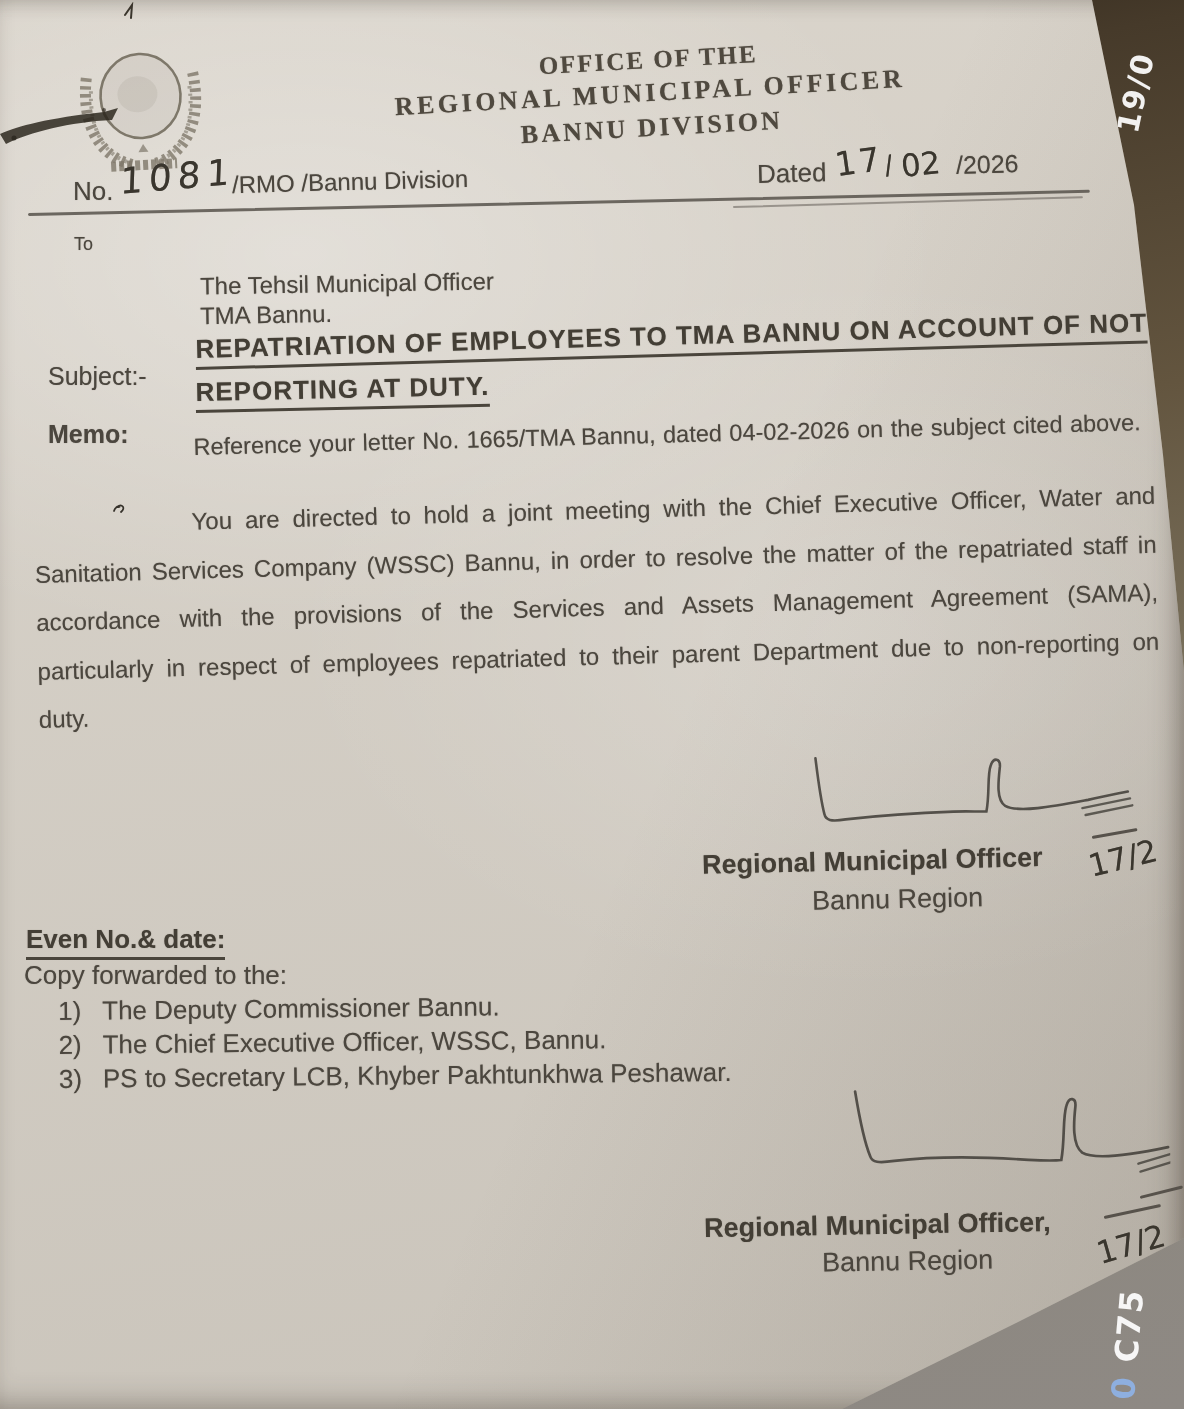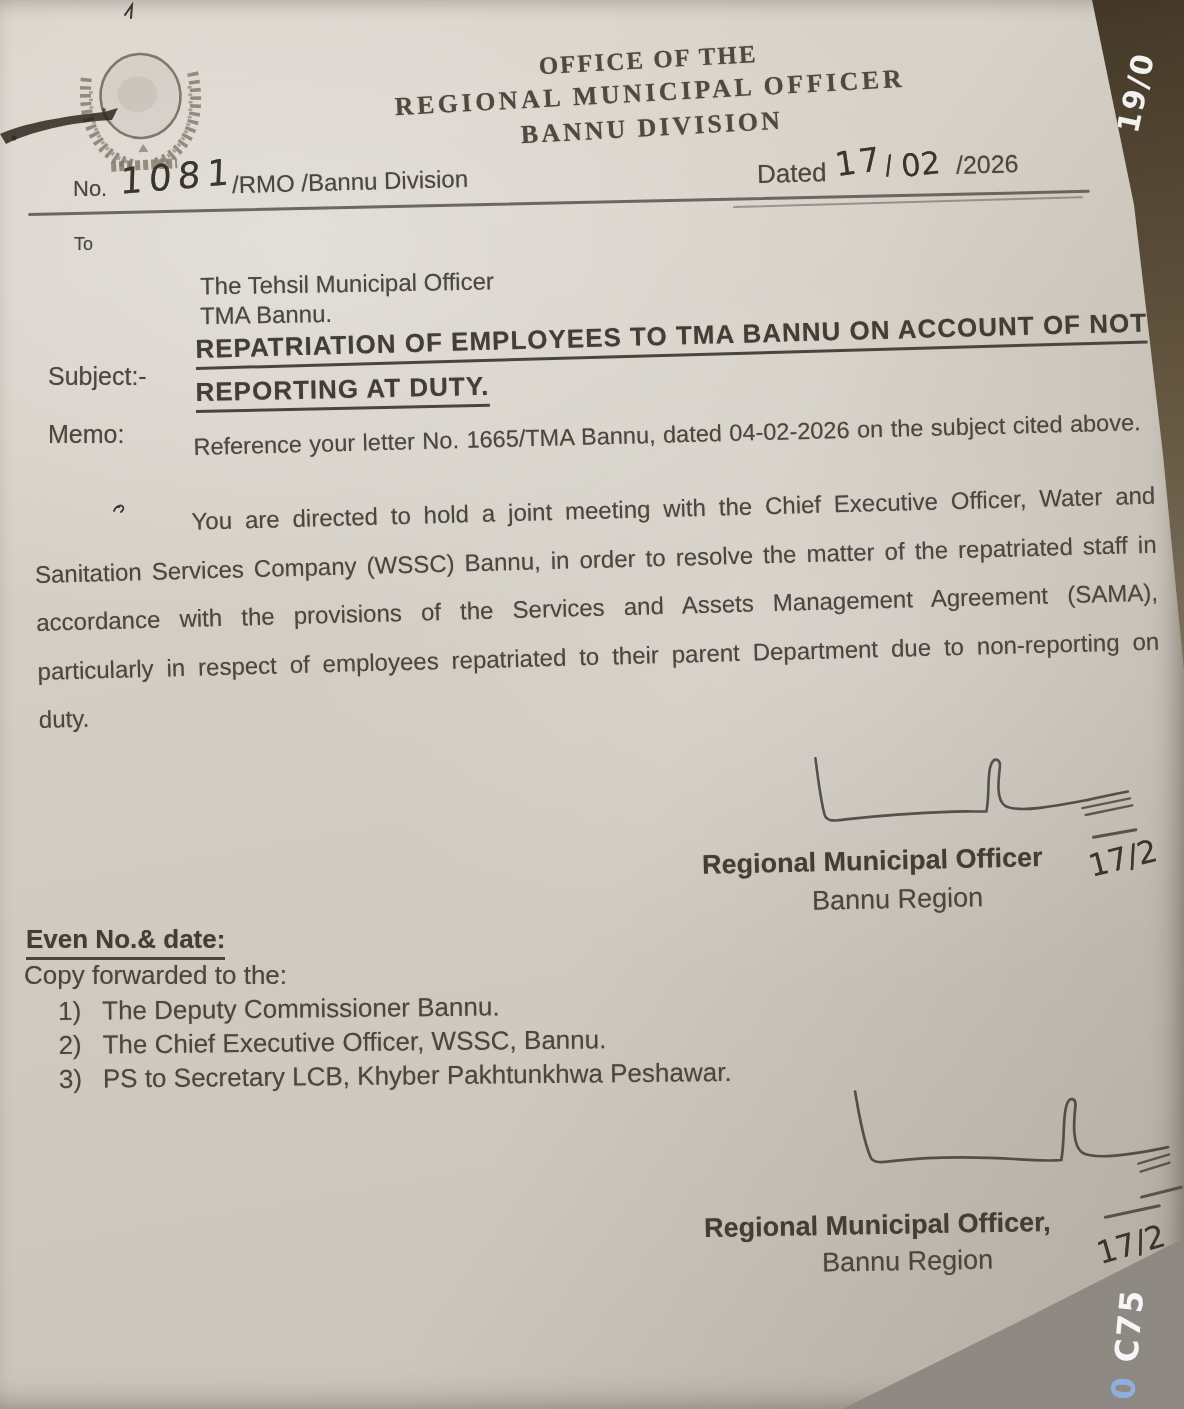--- a/index.html
+++ b/index.html
@@ -27,40 +27,40 @@
   .rule{background:#57524b;border-radius:2px;transform-origin:left center;}
   .underlined{border-bottom:3px solid #4a453c;padding-bottom:2px;}
   .wm{font-family:"DejaVu Sans", sans-serif;font-weight:700;color:#ffffff;opacity:.93;white-space:pre;letter-spacing:2px;}
 
   [data-name="government-emblem-logo"]{left:66px;top:34px;width:150px;height:142px;transform:rotate(-3deg);opacity:.85;}
   [data-name="letterhead"]{left:330px;top:46px;width:640px;text-align:center;transform:rotate(-3.2deg);}
   [data-name="letterhead-line1"]{font-size:25px;letter-spacing:2px;}
   [data-name="letterhead-line2"]{font-size:26px;letter-spacing:3.5px;margin-top:4px;}
   [data-name="letterhead-line3"]{font-size:26px;letter-spacing:3px;margin-top:5px;}
 
-  [data-name="ref-no-label"]{left:73px;top:176px;font-size:22px;text-align:center;}
+  [data-name="ref-no-label"]{left:73px;top:176px;font-size:26px;text-align:center;}
   [data-name="ref-no-value"]{left:120px;top:156px;font-size:36px;letter-spacing:6px;transform:rotate(-5deg) skewX(-7deg);}
   [data-name="ref-no-suffix"]{left:232px;top:168px;font-size:24px;transform:rotate(-1.5deg);}
   [data-name="dated-label"]{left:757px;top:158px;font-size:26px;transform:rotate(-1.5deg);}
   [data-name="dated-day"]{left:835px;top:142px;font-size:33px;transform:rotate(-8deg);letter-spacing:3px;}
   [data-name="dated-sep"]{left:884px;top:150px;font-size:26px;transform:rotate(-10deg);}
   [data-name="dated-month"]{left:901px;top:146px;font-size:31px;transform:rotate(-6deg);}
   [data-name="dated-year"]{left:956px;top:150px;font-size:25px;transform:rotate(-1.5deg);}
   [data-name="header-rule-main"]{left:28px;top:213px;width:1062px;height:3px;transform:rotate(-1.25deg);opacity:.85;}
   [data-name="header-rule-secondary"]{left:733px;top:206px;width:350px;height:2px;transform:rotate(-1.6deg);opacity:.5;}
 
   [data-name="recipient-to-label"]{left:74px;top:234px;font-size:18px;}
   [data-name="recipient-line1"]{left:200px;top:270px;font-size:24px;transform:rotate(-1deg);}
   [data-name="recipient-line2"]{left:200px;top:301px;font-size:24px;transform:rotate(-1deg);}
 
   [data-name="subject-label"]{left:48px;top:362px;font-size:25px;}
   [data-name="subject-line1"]{left:196px;top:334px;font-size:26px;letter-spacing:1px;transform:rotate(-1.6deg);transform-origin:left bottom;}
   [data-name="subject-line2"]{left:196px;top:377px;font-size:26px;letter-spacing:1px;transform:rotate(-1.2deg);transform-origin:left bottom;}
 
-  [data-name="memo-label"]{left:48px;top:420px;font-size:25px;}
+  [data-name="memo-label"]{left:48px;top:420px;font-size:25px;font-weight:bold;}
   [data-name="memo-reference"]{left:193px;top:428px;width:1000px;font-size:23.5px;line-height:38px;transform:rotate(-1.5deg);transform-origin:left top;white-space:normal;word-spacing:1px;}
   [data-name="memo-body"]{left:33px;top:502px;width:1122px;font-size:24px;line-height:48.5px;transform:rotate(-1.55deg);transform-origin:left top;white-space:normal;text-align:justify;text-indent:158px;word-spacing:2.5px;}
   [data-name="pen-tick-mark"]{left:112px;top:500px;width:18px;height:16px;}
 
   .sig1[data-name="signature-mark"]{left:805px;top:750px;width:330px;height:100px;transform:rotate(-2deg);}
   [data-name="signature-top-title"]{left:702px;top:846px;font-size:27px;transform:rotate(-1.3deg);}
   [data-name="signature-top-region"]{left:812px;top:884px;font-size:27px;transform:rotate(-1.2deg);}
   [data-name="signature-top-date"]{left:1088px;top:840px;font-size:31px;transform:rotate(-14deg);}
   [data-name="signature-top-date-bar"]{left:1092px;top:836px;width:46px;height:3px;transform:rotate(-10deg);}
 

